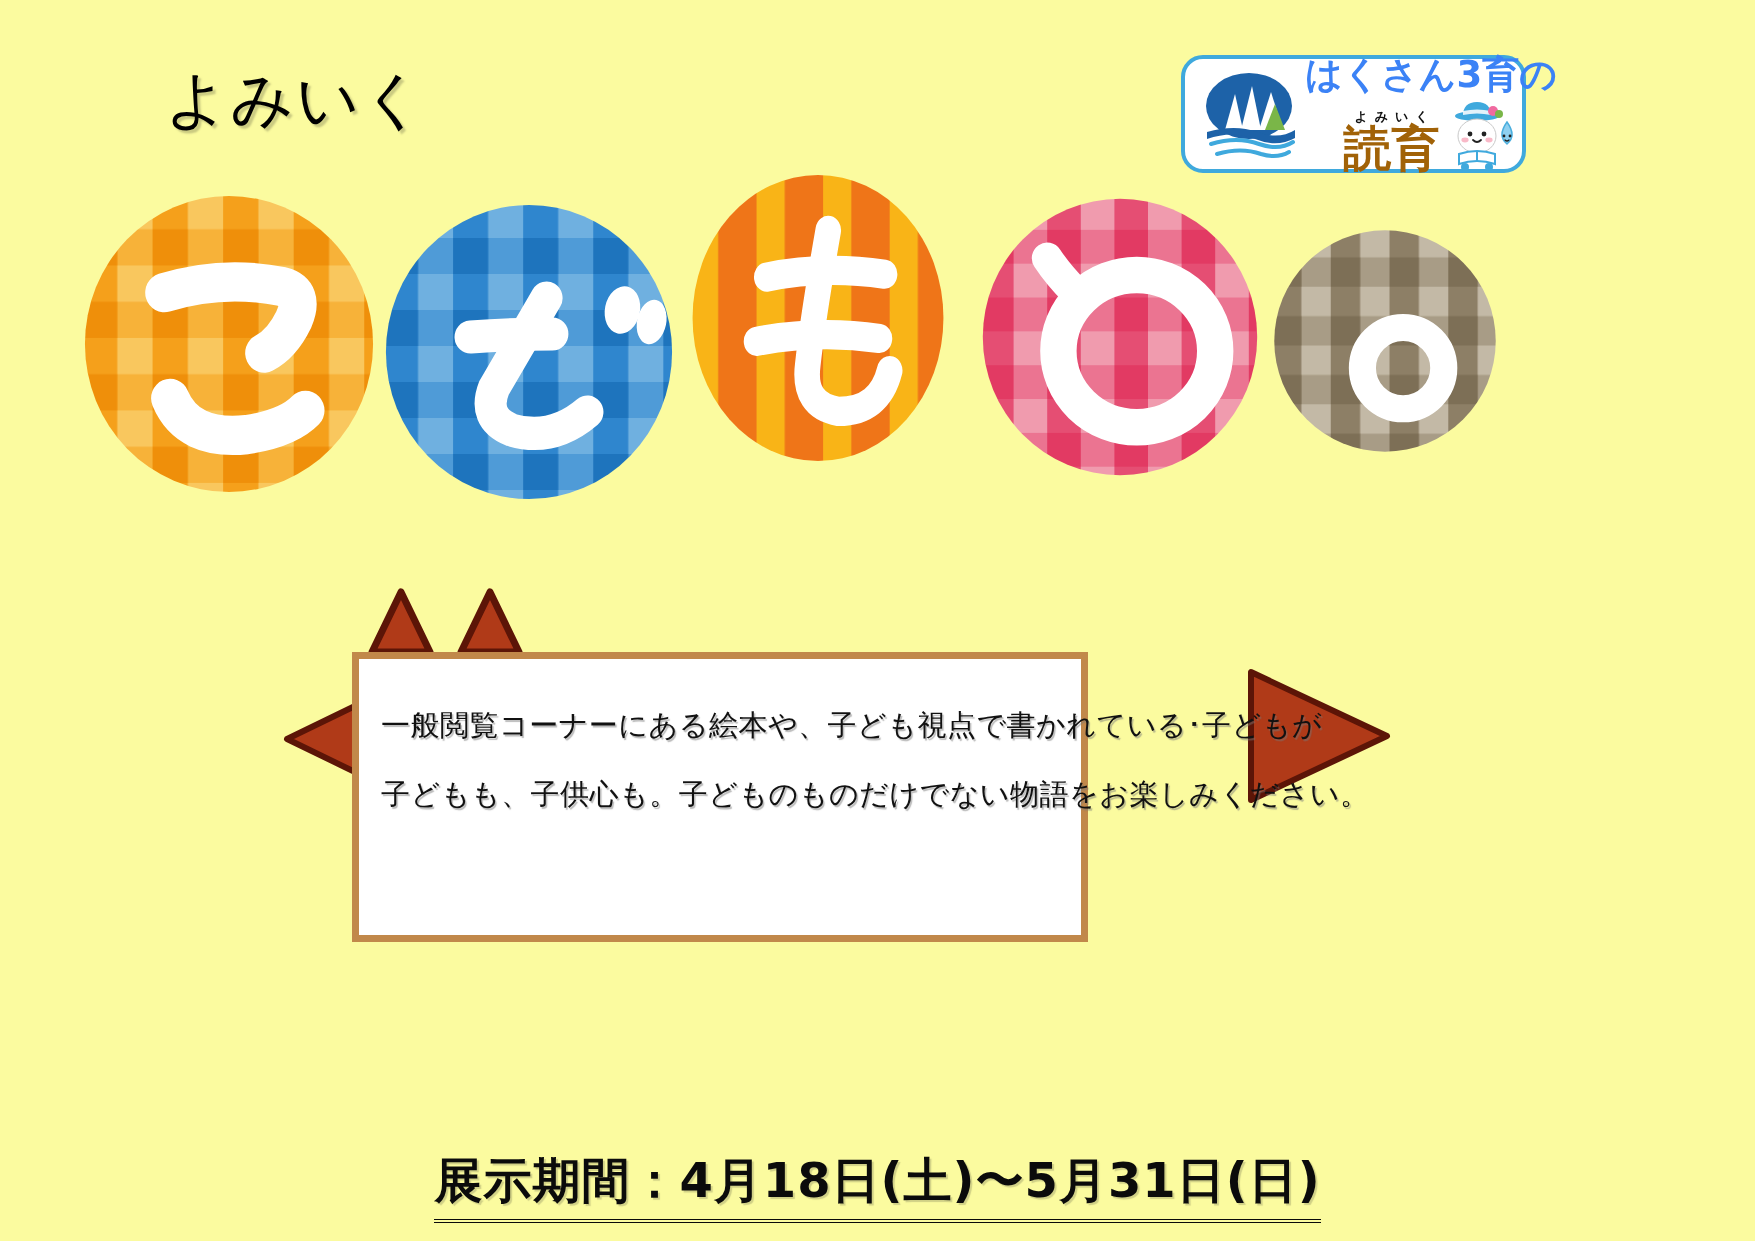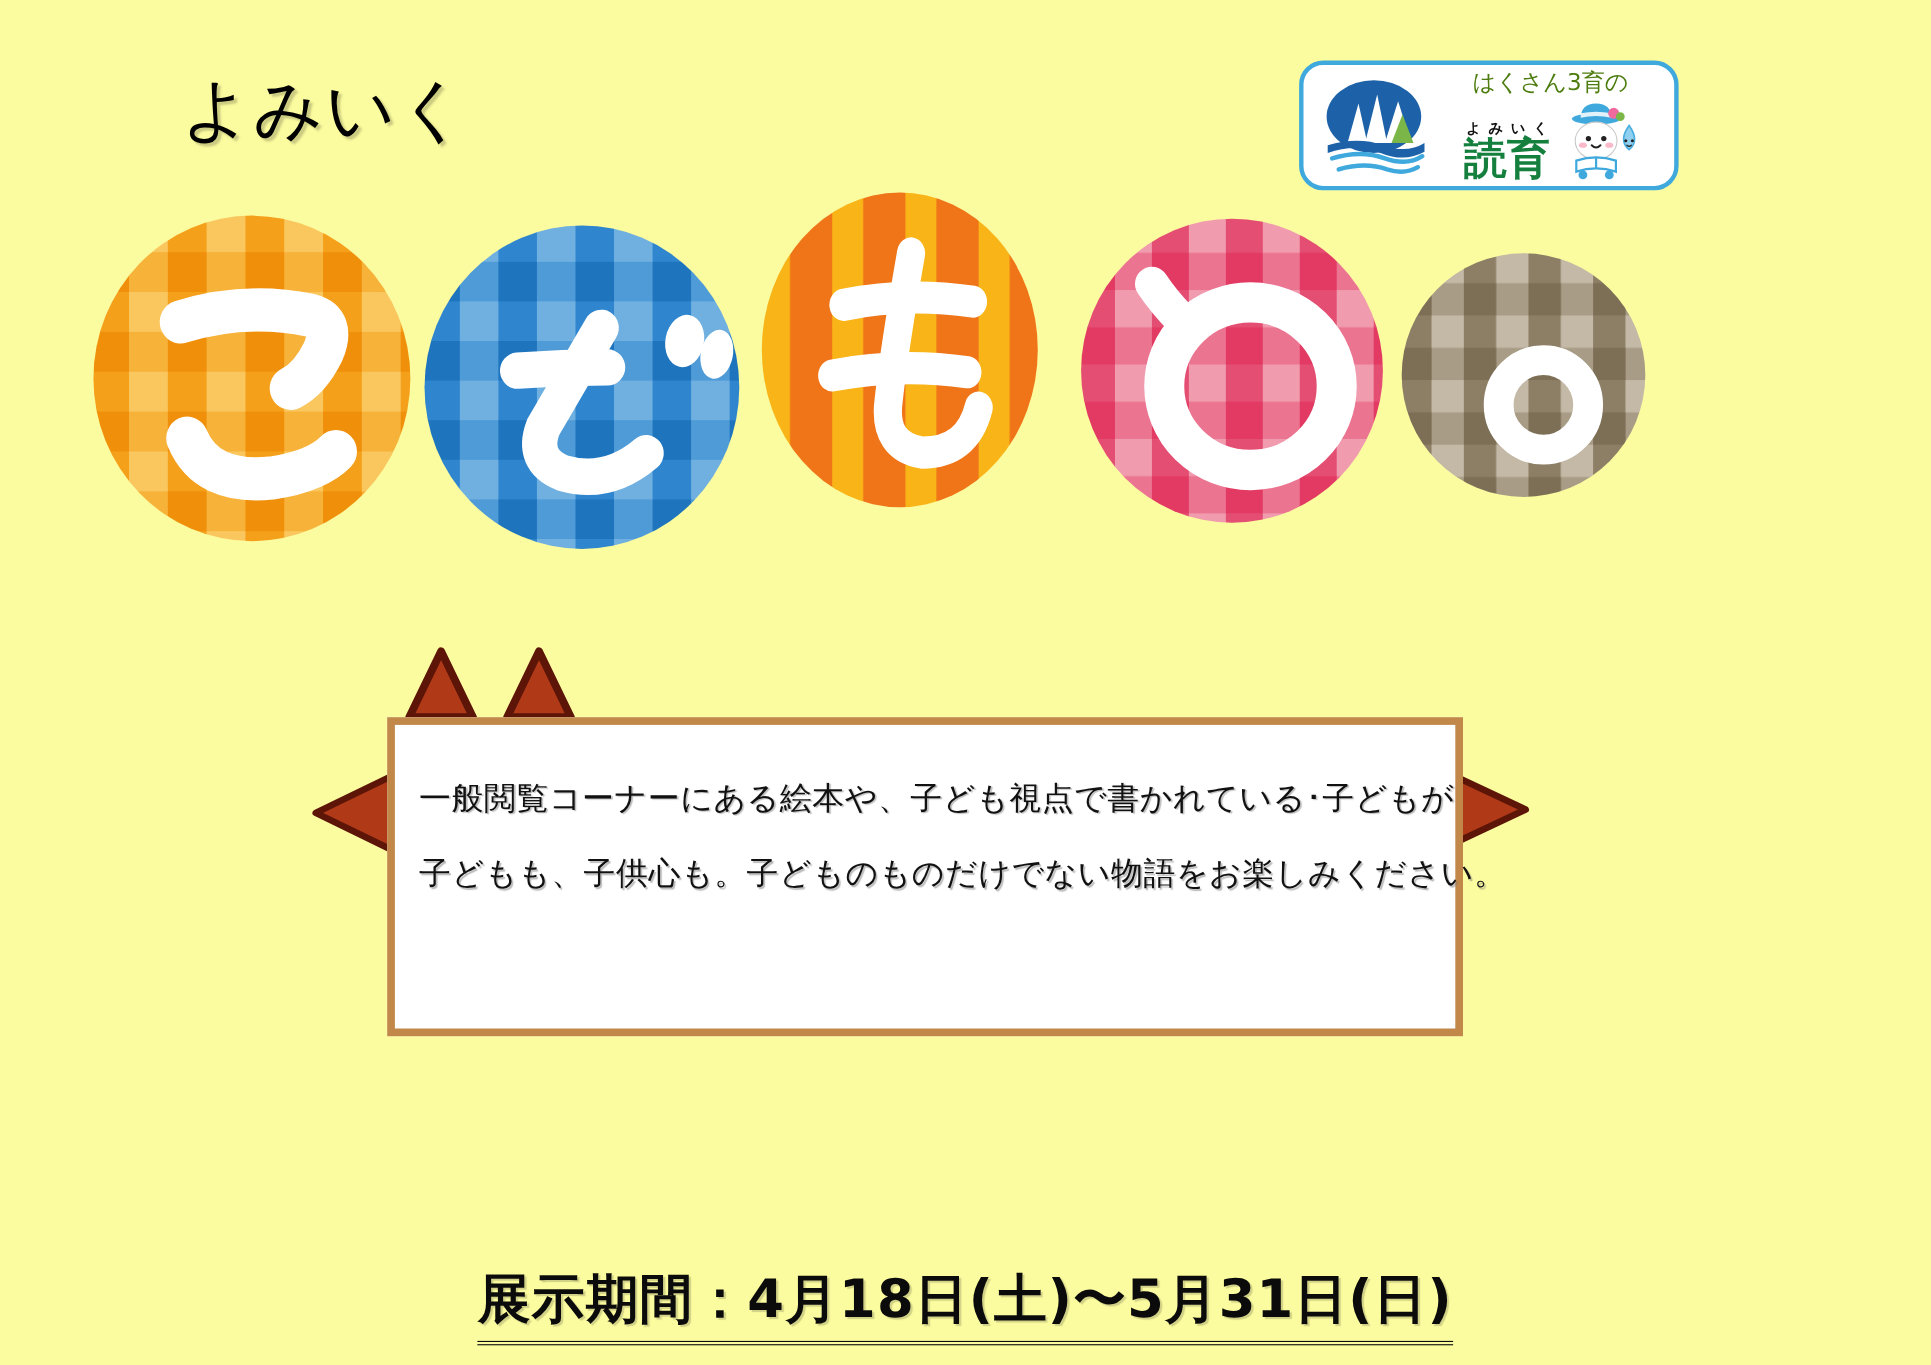--- a/index.html
+++ b/index.html
@@ -50,23 +50,23 @@
   }
   #logo-text-wrap {
     flex: 1 1 auto;
     display: flex;
     flex-direction: column;
     align-items: center;
     justify-content: center;
     margin-left: 2px;
   }
   #logo-line1 {
-    font-size: 21px;
-    font-weight: normal;
-    color: #4d7c0f;
+    font-size: 37px;
+    font-weight: bold;
+    color: #3b82f6;
     letter-spacing: 0px;
     line-height: 1.05;
     white-space: nowrap;
   }
   #logo-line2-row {
     display: flex;
     align-items: flex-end;
     gap: 5px;
     margin-top: 1px;
   }
@@ -79,23 +79,23 @@
   #logo-furigana {
     font-size: 13px;
     font-weight: bold;
     letter-spacing: 7px;
     color: #111;
     padding-left: 7px;
     margin-bottom: 1px;
     white-space: nowrap;
   }
   #logo-line2 {
-    font-size: 39px;
+    font-size: 48px;
     font-weight: bold;
-    color: #15803d;
+    color: #a16207;
     line-height: 1;
     white-space: nowrap;
   }
   #mascot {
     width: 72px;
     height: 76px;
     flex: 0 0 auto;
     margin-left: 2px;
   }
 
@@ -111,21 +111,21 @@
   #kana-do   { left: 383px;  top: 202px; width: 292px; height: 300px; }
   #kana-mo   { left: 690px;  top: 172px; width: 256px; height: 292px; }
   #kana-no   { left: 980px;  top: 196px; width: 280px; height: 282px; }
   #kana-maru { left: 1272px; top: 228px; width: 226px; height: 226px; }
 
   
   #callout-box {
     position: absolute;
     left: 352px;
     top: 652px;
-    width: 978px;
+    width: 736px;
     height: 290px;
     background: #ffffff;
     border: 7px solid #c1884a;
     box-sizing: border-box;
   }
   #callout-text {
     padding: 52px 28px 0 22px;
   }
   .callout-line {
     font-size: 29px;

